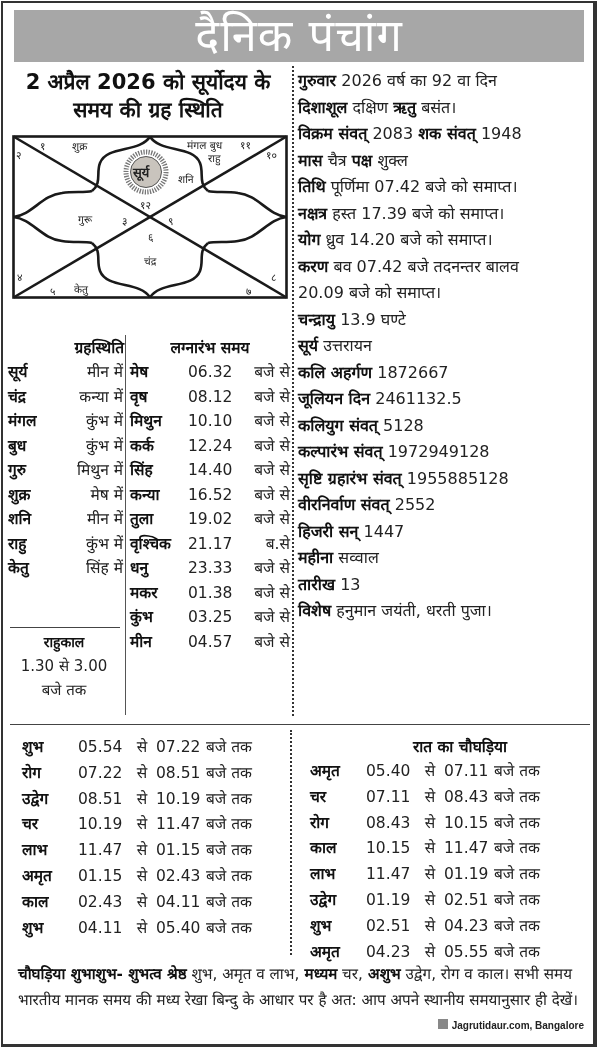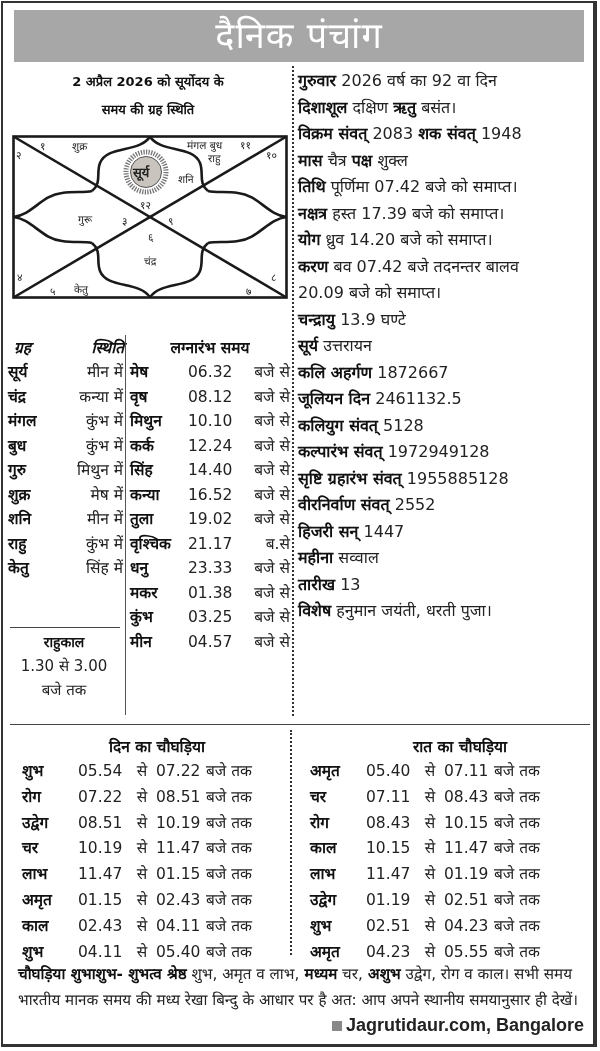--- a/index.html
+++ b/index.html
@@ -1,21 +1,21 @@
 <!DOCTYPE html>
 <html><head>
 <meta charset="utf-8">
 <style>
   * { box-sizing: border-box; margin: 0; padding: 0; }
   html, body { width: 600px; height: 1051px; background: #ffffff; overflow: hidden; }
   body { font-family: "DejaVu Sans", sans-serif; color: #222; position: relative; }
   .frame { position: absolute; left: 1px; top: 1px; width: 596px; height: 1046px; border: 2px solid #333; border-right-width: 4px; border-bottom-width: 3px; }
-  .title-bar { position: absolute; left: 14px; top: 10px; width: 570px; height: 52px; background: #a7a7a7; color: #fff; text-align: center; font-size: 36px; line-height: 52px; letter-spacing: 1px; }
+  .title-bar { position: absolute; left: 14px; top: 10px; width: 570px; height: 52px; background: #a7a7a7; color: #fff; text-align: center; font-size: 45px; line-height: 52px; letter-spacing: 1px; }
   .b { font-weight: bold; color: #111; }
-  .left-head { position: absolute; left: 6px; top: 68px; width: 284px; text-align: center; font-size: 13px; font-weight: bold; line-height: 28px; color: #111; }
+  .left-head { position: absolute; left: 6px; top: 68px; width: 284px; text-align: center; font-size: 21px; font-weight: bold; line-height: 28px; color: #111; }
   .dotted-v { position: absolute; border-left: 2px dotted #333; }
   .kundli { position: absolute; left: 12px; top: 135px; width: 276px; height: 164px; }
   .right-col { position: absolute; left: 298px; top: 68px; width: 292px; font-size: 16px; line-height: 26.5px; white-space: nowrap; }
   .right-col .row { height: 26.5px; }
   .grah-table { position: absolute; left: 8px; top: 334px; width: 115px; font-size: 15.5px; }
   .grah-table .row { display: flex; justify-content: space-between; height: 24.5px; line-height: 24.5px; }
   .lagna-table { position: absolute; left: 130px; top: 334px; width: 160px; font-size: 15.5px; }
   .lagna-table .row { display: flex; height: 24.5px; line-height: 24.5px; justify-content: flex-end; }
   .lagna-table .sign { width: 58px; font-weight: bold; color: #111; }
   .lagna-table .time { width: 50px; }
@@ -24,21 +24,21 @@
   .rahukaal { position: absolute; left: 8px; top: 630px; width: 112px; text-align: center; font-size: 15px; line-height: 24px; }
   .choghadiya { position: absolute; top: 735px; width: 270px; font-size: 15.5px; }
   .choghadiya .title { text-align: center; font-weight: bold; height: 24px; line-height: 24px; color: #111; }
   .choghadiya .row { display: flex; height: 25.8px; line-height: 25.8px; }
   .choghadiya .nm { width: 56px; font-weight: bold; color: #111; }
   .choghadiya .t1 { width: 50px; }
   .choghadiya .se { width: 28px; text-align: center; }
   .choghadiya .t2 { width: 50px; }
   .choghadiya .sfx { flex: 1; }
   .footer { position: absolute; left: 18px; top: 962px; width: 566px; font-size: 15.2px; line-height: 25.5px; }
-  .footer .src { font-family: "Liberation Sans", sans-serif; font-weight: bold; font-size: 18px; float: right; }
+  .footer .src { font-family: "Liberation Sans", sans-serif; font-weight: bold; font-size: 10px; float: right; }
   .footer .sq { display: inline-block; width: 10px; height: 10px; background: #888; margin-right: 4px; }
   .hline { position: absolute; height: 0; border-top: 1.5px solid #444; }
 </style>
 </head>
 <body>
 
 <div class="frame"></div>
 
 <div class="title-bar">दैनिक पंचांग</div>
 
@@ -110,21 +110,21 @@
   <div class="row"><span class="b">कलियुग संवत्</span> <span>5128</span></div>
   <div class="row"><span class="b">कल्पारंभ संवत्</span> <span>1972949128</span></div>
   <div class="row"><span class="b">सृष्टि ग्रहारंभ संवत्</span> <span>1955885128</span></div>
   <div class="row"><span class="b">वीरनिर्वाण संवत्</span> <span>2552</span></div>
   <div class="row"><span class="b">हिजरी सन्</span> <span>1447</span></div>
   <div class="row"><span class="b">महीना</span> <span>सव्वाल</span></div>
   <div class="row"><span class="b">तारीख</span> <span>13</span></div>
   <div class="row"><span class="b">विशेष</span> <span>हनुमान जयंती, धरती पुजा।</span></div>
 </div>
 
-<div class="hdr" style="position:absolute; left:14px; top:336px; width:110px; display:flex; justify-content:space-between;font-style:italic;">
+<div class="hdr" style="position:absolute; left:14px; top:336px; width:110px; display:flex; justify-content:flex-end;">
   <span>ग्रह</span>
   <span>स्थिति</span>
 </div>
 <div class="hdr" style="position:absolute; left:130px; top:336px; width:160px; text-align:center;">लग्नारंभ समय</div>
 <div style="position:absolute; left:125px; top:335px; height:380px; border-left:1.5px solid #555;"></div>
 
 <div class="grah-table" style="top:360px;">
   <div class="row">
       <span class="b">सूर्य</span>
       <span>मीन में</span>
@@ -231,21 +231,20 @@
       <span class="sign">मीन</span>
       <span class="time">04.57</span>
       <span class="suffix">बजे से</span>
     </div>
 </div>
 
 <div class="hline" style="left:10px; top:724px; width:580px;"></div>
 <div class="dotted-v" style="left:290px; top:730px; height:225px;"></div>
 
 <div class="choghadiya" style="left:22px;">
-  <div class="title">दिन का चौघड़िया</div>
   <div class="row">
       <span class="nm">शुभ</span>
       <span class="t1">05.54</span>
       <span class="se">से</span>
       <span class="t2">07.22</span>
       <span class="sfx">बजे तक</span>
     </div>
   <div class="row">
       <span class="nm">रोग</span>
       <span class="t1">07.22</span>

